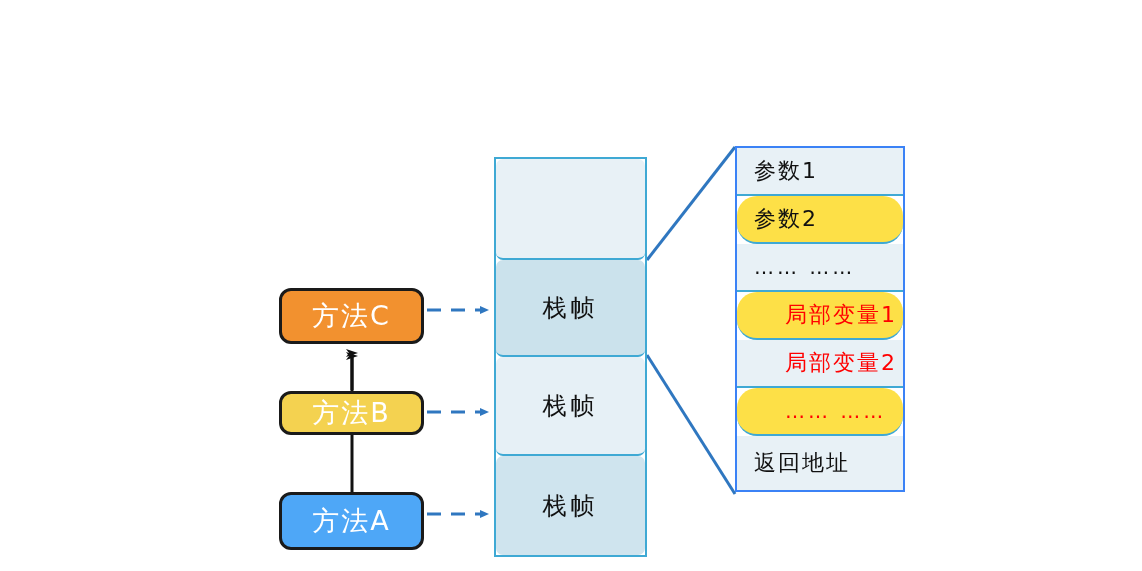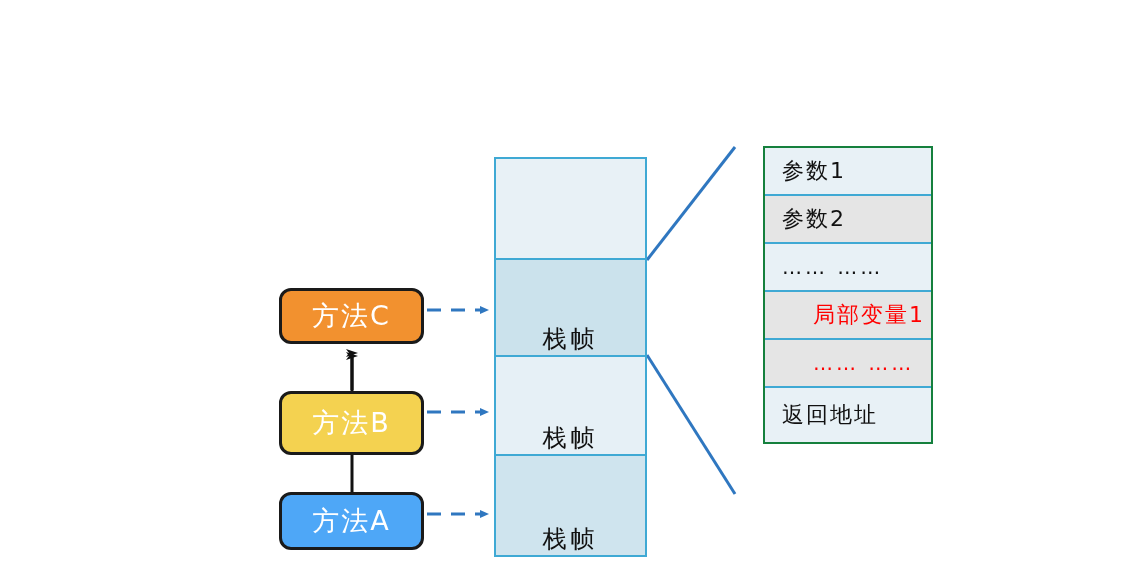--- a/index.html
+++ b/index.html
@@ -31,74 +31,74 @@
     border-radius: 12px;
     display: flex;
     align-items: center;
     justify-content: center;
     color: #ffffff;
     font-size: 27px;
     letter-spacing: 2px;
     font-weight: 400;
   }
   .method-c { left: 279px; top: 288px; width: 145px; height: 56px; background: #f2912f; }
-  .method-b { left: 279px; top: 391px; width: 145px; height: 64px; background: #f4d250; }
+  .method-b { left: 279px; top: 391px; width: 145px; height: 44px; background: #f4d250; }
   .method-a { left: 279px; top: 492px; width: 145px; height: 58px; background: #4ea7f7; }
 
   
   .stack-col {
     position: absolute;
     left: 494px;
     top: 157px;
     width: 153px;
     height: 400px;
     box-sizing: border-box;
     border: 2px solid #3fa9d4;
   }
   .stack-cell {
     box-sizing: border-box;
     width: 100%;
     display: flex;
-    align-items: flex-end;
+    align-items: center;
     justify-content: center;
     font-size: 24px;
     letter-spacing: 4px;
     color: #111111;
     border-bottom: 2px solid #3fa9d4;
+    border-radius: 7px;
   }
   .stack-cell:last-child { border-bottom: none; }
   .sc-empty { height: 101px; background: #e8f1f6; }
   .sc-1     { height: 97px;  background: #cbe2ec; }
   .sc-2     { height: 99px;  background: #e6f0f6; }
   .sc-3     { height: 99px;  background: #cfe4ee; }
 
   
   .detail-table {
     position: absolute;
     left: 735px;
     top: 146px;
     width: 170px;
     box-sizing: border-box;
-    border: 2px solid #15803d;
-    margin-left: 28px;
+    border: 2px solid #3b82f6;
   }
   .detail-row {
     box-sizing: border-box;
     height: 48px;
     display: flex;
     align-items: center;
     padding-left: 17px;
     font-size: 22px;
     letter-spacing: 2px;
     color: #111111;
     border-bottom: 2px solid #3fa9d4;
   }
   .detail-row:last-child { border-bottom: none; height: 54px; font-family: Liberation Serif, serif; }
   .dr-light { background: #e8f1f6; }
-  .dr-dark  { background: #e5e5e5; }
+  .dr-dark  { background: #fde047; border-radius: 20px; }
   .dr-red   { color: #ff0000; padding-left: 48px; }
   .dots-glyph { letter-spacing: 3px; font-size: 20px; }
 
   
   #connectors {
     position: absolute;
     left: 0;
     top: 0;
     width: 1142px;
     height: 571px;
@@ -176,20 +176,23 @@
     </div>
     <div class="detail-row dr-dark">
       <span>参数2</span>
     </div>
     <div class="detail-row dr-light">
       <span class="dots-glyph">…… ……</span>
     </div>
     <div class="detail-row dr-dark dr-red">
       <span>局部变量1</span>
     </div>
+    <div class="detail-row dr-light dr-red">
+      <span>局部变量2</span>
+    </div>
     <div class="detail-row dr-dark dr-red">
       <span class="dots-glyph">…… ……</span>
     </div>
     <div class="detail-row dr-light">
       <span>返回地址</span>
     </div>
   </div>
 
 </div>
 

